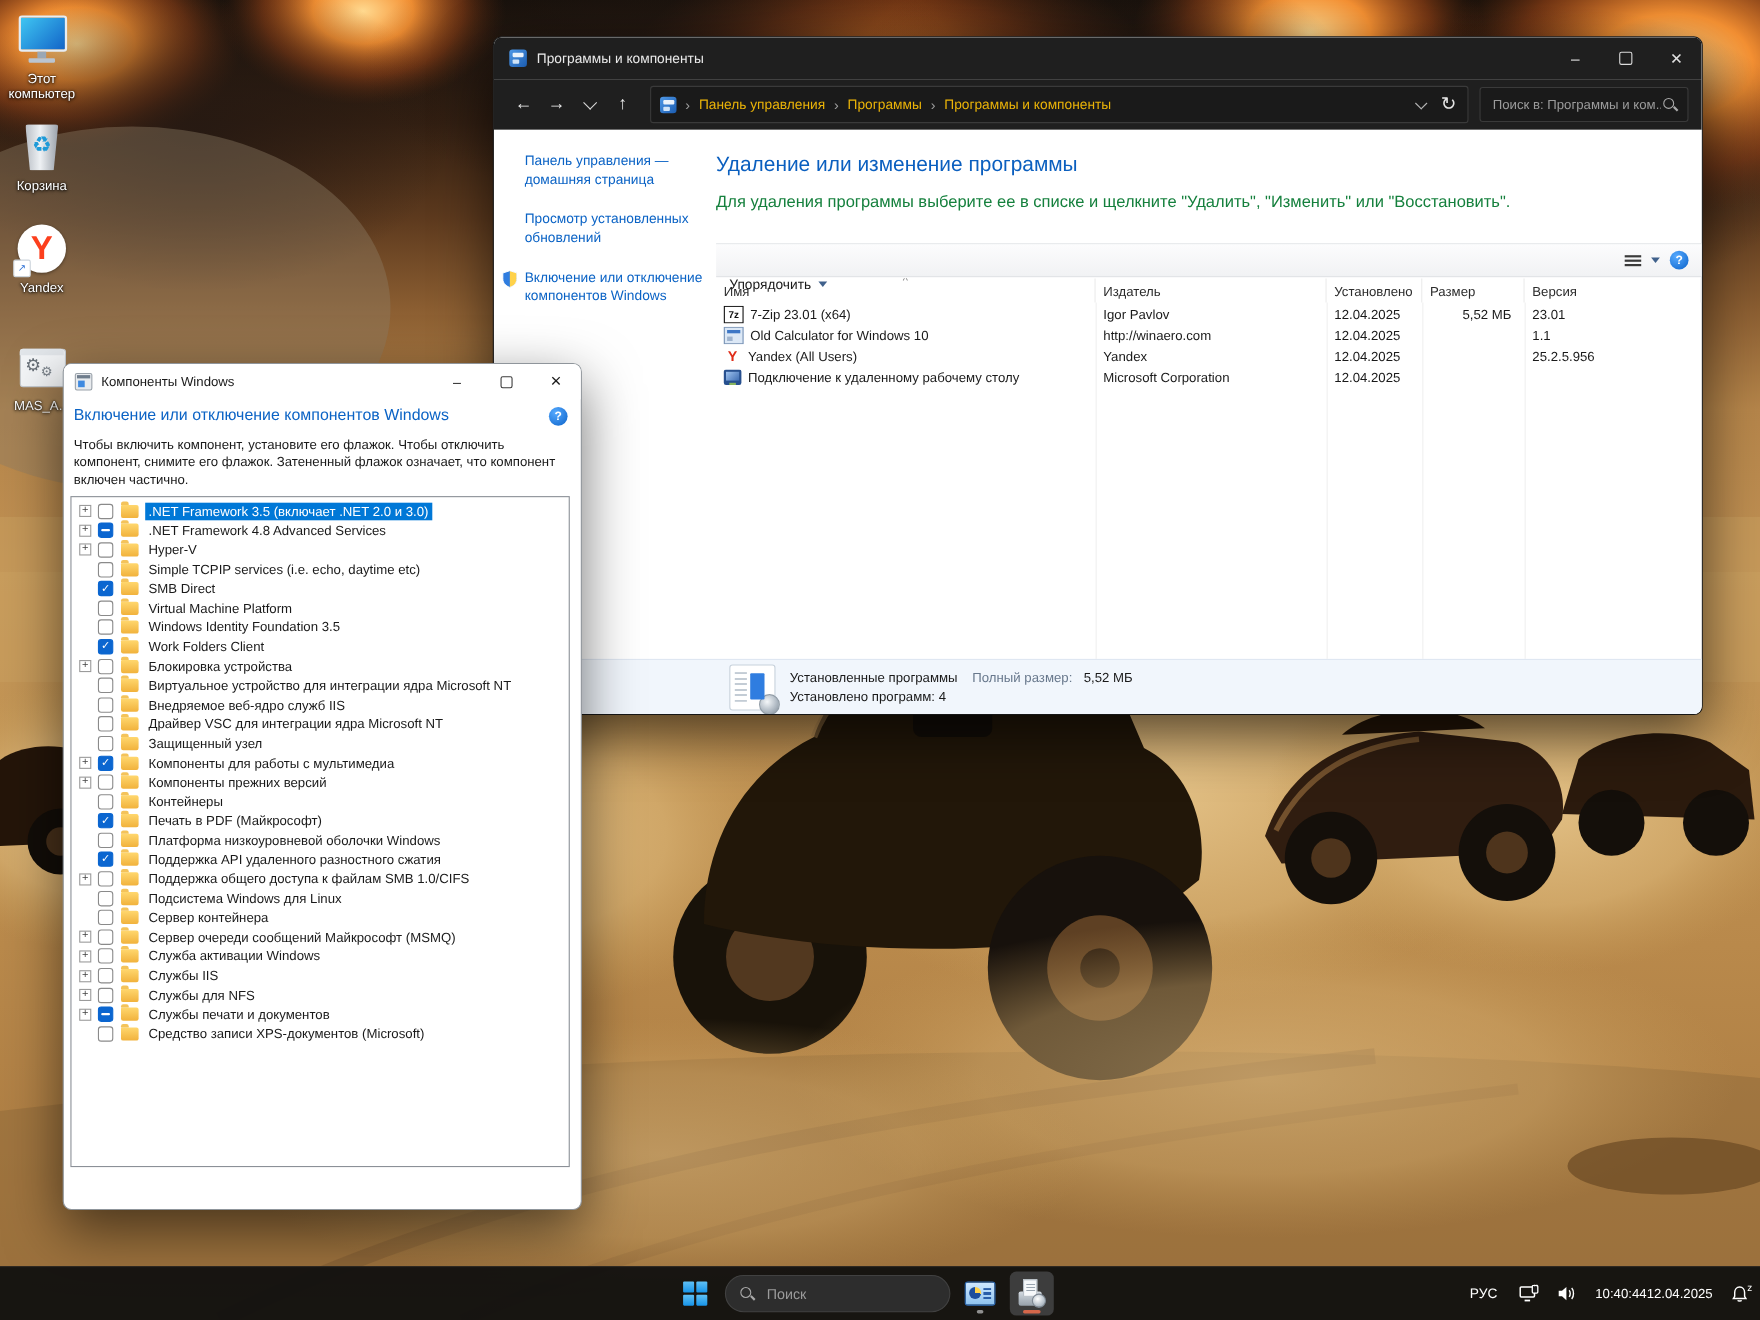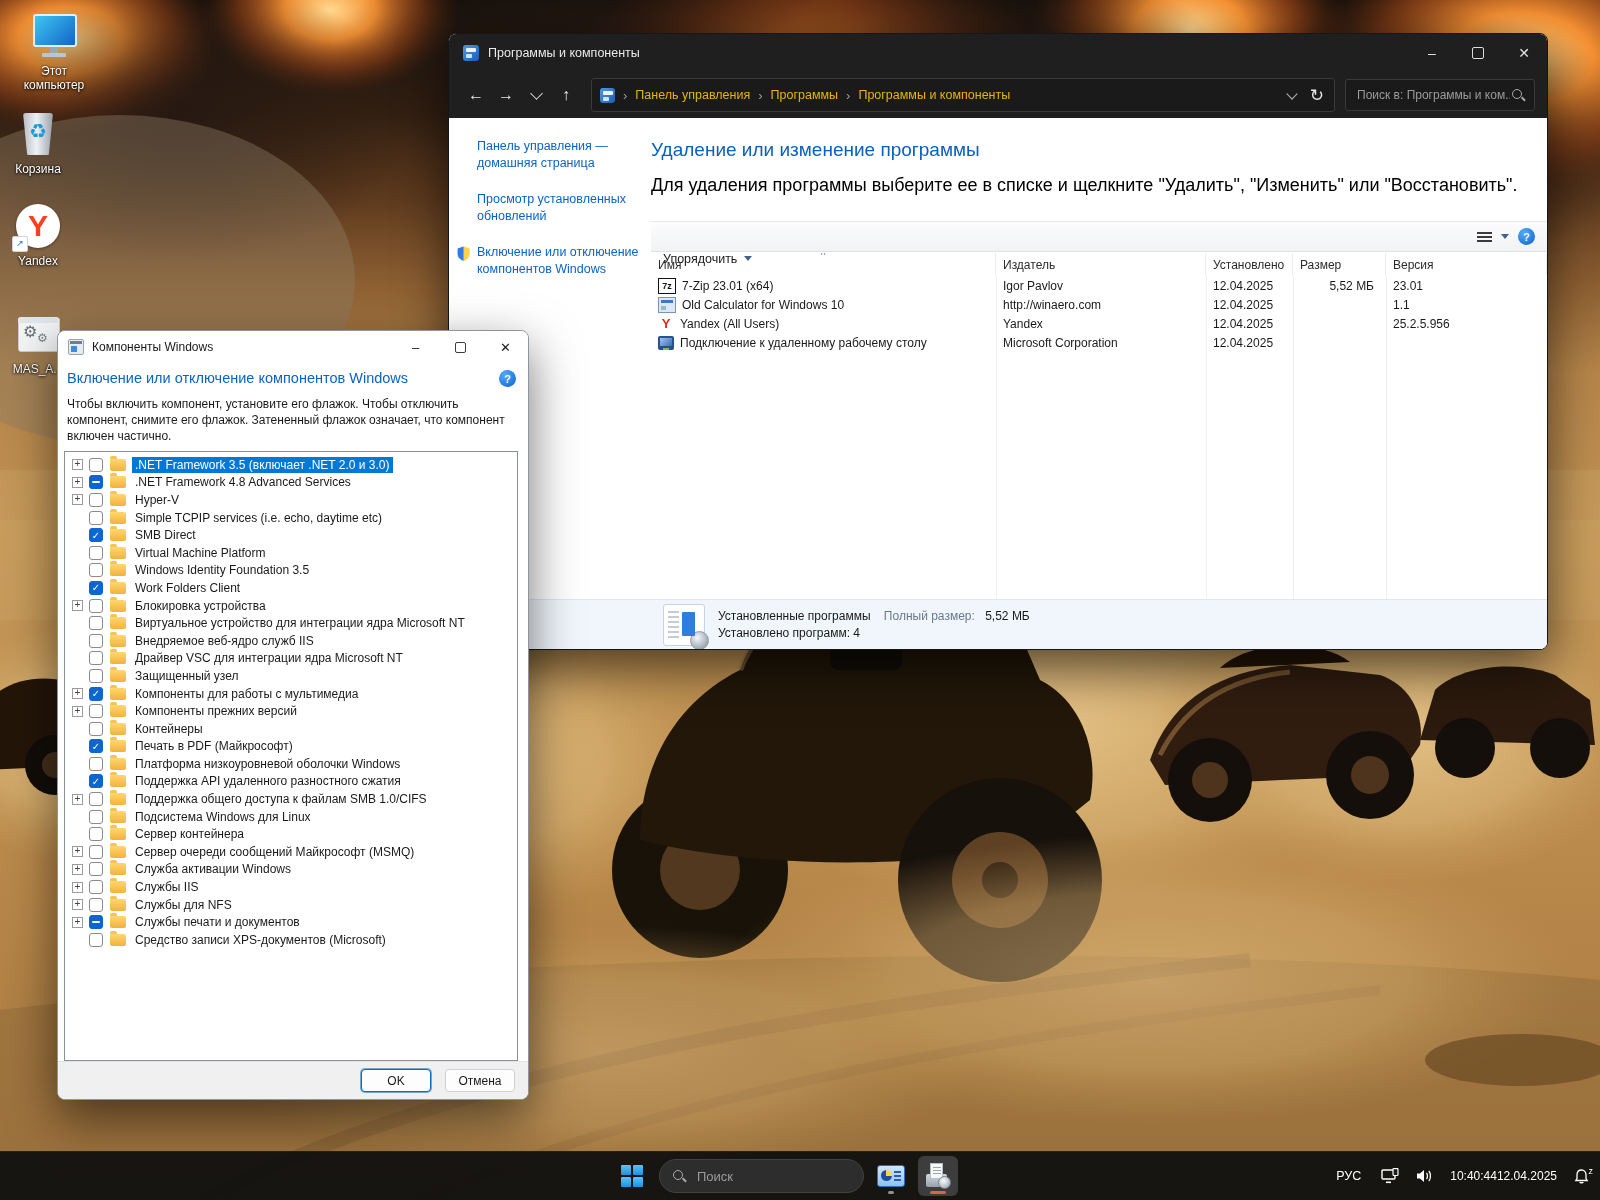--- a/index.html
+++ b/index.html
@@ -3,21 +3,21 @@
 <meta charset="utf-8">
 <style>
   html,body{margin:0;padding:0;background:#000;}
   .screen{position:relative;width:1600px;height:1200px;overflow:hidden;
     font-family:"Liberation Sans","DejaVu Sans",sans-serif;background:#6b4a2a;}
   svg.wallpaper{position:absolute;inset:0;z-index:0;}
 
   
   .desktop-icons{position:absolute;left:0;top:0;z-index:2;}
   .desktop-icon{position:absolute;width:76px;text-align:center;cursor:pointer;}
-  .di-0{left:16px;top:12px}.di-1{left:0;top:110px}.di-2{left:0;top:202px}.di-3{left:0;top:310px}
+  .di-0{left:0;top:12px}.di-1{left:0;top:110px}.di-2{left:0;top:202px}.di-3{left:0;top:310px}
   .di-art{width:48px;height:48px;margin:0 auto;position:relative;}
   .di-label{margin-top:4px;font-size:12px;color:#fff;line-height:14px;
     text-shadow:0 1px 3px rgba(0,0,0,.95),0 0 2px rgba(0,0,0,.85);}
   .art-computer .scr{position:absolute;left:3px;top:2px;width:40px;height:29px;
     background:linear-gradient(135deg,#3fc6f2,#1264c8);border:2px solid #e6edf4;border-radius:3px;}
   .art-computer .neck{position:absolute;left:20px;top:35px;width:8px;height:6px;background:#9aa7b5;}
   .art-computer .base{position:absolute;left:12px;top:41px;width:24px;height:4px;background:#bac5d1;border-radius:1px;}
   .art-recycle .bin{position:absolute;left:9px;top:3px;width:30px;height:42px;border-radius:3px 3px 6px 6px;
     background:linear-gradient(90deg,#b9bec5,#eef1f4 45%,#9aa1aa);
     clip-path:polygon(0 0,100% 0,86% 100%,14% 100%);}
@@ -66,21 +66,21 @@
   input::placeholder{color:#9b9b9b;}
   .mag{width:13px;height:13px;position:relative;flex:0 0 13px;}
   .mag::before{content:"";position:absolute;left:0;top:0;width:8px;height:8px;border:1.6px solid #a9a9a9;border-radius:50%;}
   .mag::after{content:"";position:absolute;left:9px;top:9px;width:5px;height:1.6px;background:#a9a9a9;transform:rotate(45deg);}
   .pw-body{position:relative;height:531px;background:#fff;}
   .pw-sidebar{position:absolute;left:0;top:0;width:202px;height:100%;box-sizing:border-box;padding:20px 0 0 28px;}
   .sb-link{position:relative;width:168px;color:#0b63c5;font-size:12.5px;line-height:17px;margin-bottom:19px;cursor:pointer;}
   .sb-shield{position:absolute;left:-22px;top:1px;width:17px;height:17px;}
   .pw-main{position:absolute;left:202px;top:0;right:0;height:100%;}
   .pw-heading{position:absolute;left:0;top:21px;font-size:19px;color:#0b5fbf;font-weight:400;}
-  .pw-desc{position:absolute;left:0;top:57px;font-size:18px;color:#000000;}
+  .pw-desc{position:absolute;left:0;top:57px;font-size:15px;color:#15803d;}
   .pw-toolbar{position:absolute;left:0;right:0;top:103px;height:31px;box-sizing:border-box;
     background:linear-gradient(#fcfcfd,#f1f2f4);border-top:1px solid #e7e9eb;border-bottom:1px solid #dfe2e5;
     display:flex;align-items:center;padding:0 12px;}
   .tb-organize{display:flex;align-items:center;gap:7px;font-size:12.5px;color:#1a1a1a;cursor:pointer;margin-top:44px;}
   .caret-down{width:0;height:0;border-left:4px solid transparent;border-right:4px solid transparent;border-top:5px solid #40618c;}
   .tb-right{margin-left:auto;display:flex;align-items:center;gap:9px;}
   .view-icon{display:flex;flex-direction:column;gap:2px;cursor:pointer;}
   .view-icon span{width:15px;height:2px;background:#3a3a3a;}
   .help-circle{width:17px;height:17px;border-radius:50%;color:#fff;font-size:11px;font-weight:bold;
     display:flex;align-items:center;justify-content:center;cursor:pointer;
@@ -642,24 +642,20 @@
           <span class="fd-folder"></span>
           <span class="fd-label">Службы печати и документов</span>
         </div>
         <div class="fd-row">
           <span class="fd-exp hid"></span>
           <span class="fd-cb "></span>
           <span class="fd-folder"></span>
           <span class="fd-label">Средство записи XPS-документов (Microsoft)</span>
         </div>
       </div>
-    <div class="fd-footer">
-      <span class="btn btn-ok">OK</span>
-      <span class="btn btn-cancel">Отмена</span>
-    </div>
   </div>
 
   <div class="taskbar">
     <div class="tb-group">
       <span class="tb-start">
         <span class="start-logo">
             <span></span>
             <span></span>
             <span></span>
             <span></span>

